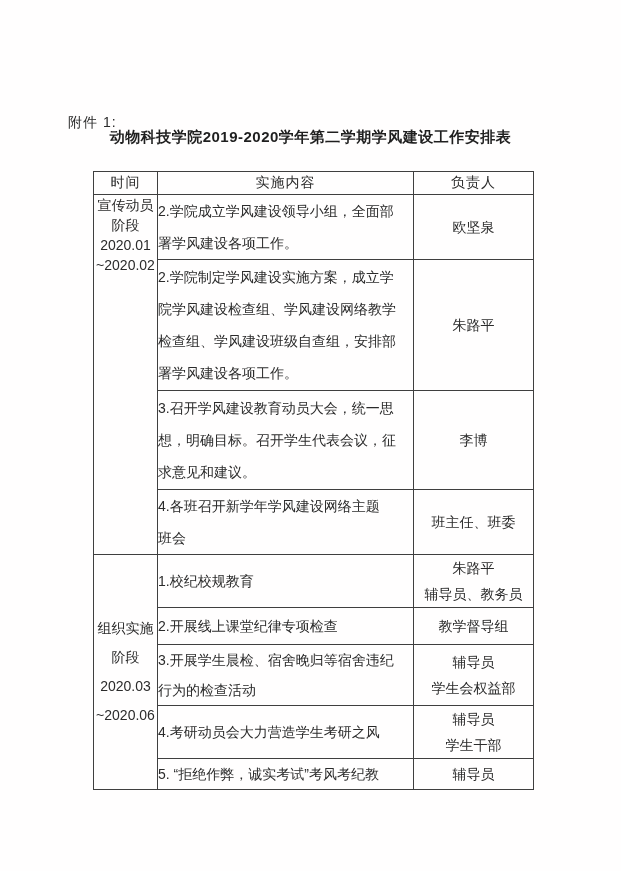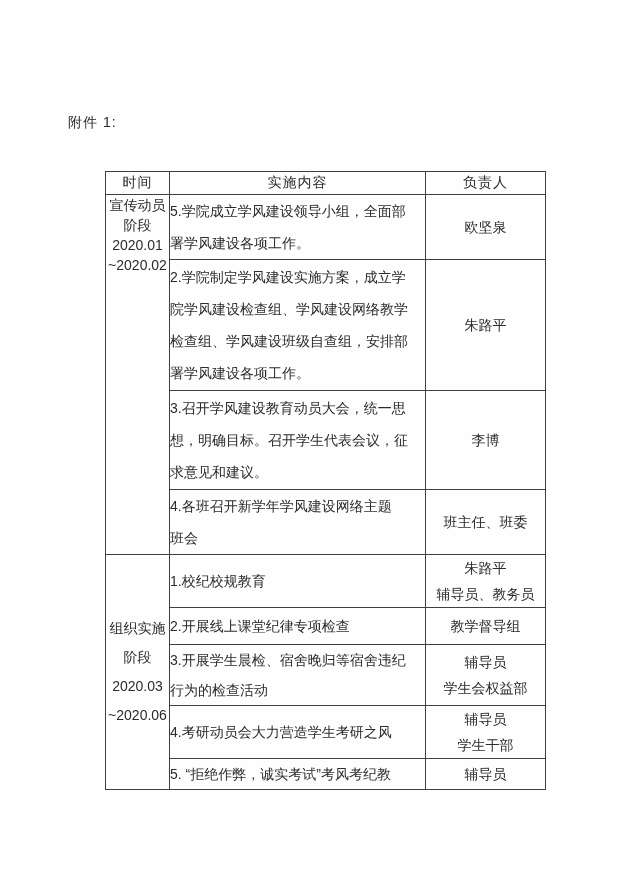--- a/index.html
+++ b/index.html
@@ -18,21 +18,21 @@
   .attachment{
     position:absolute;left:68px;top:78px;
     font-size:14px;letter-spacing:1px;color:#2a2a2a;margin-top:36px;
   }
   .doc-title{
     position:absolute;left:0;top:128px;width:621px;
     text-align:center;font-size:15px;font-weight:bold;color:#1f1f1f;
     letter-spacing:0.5px;
   }
   table.schedule{
-    position:absolute;left:105px;top:171px;
+    position:absolute;left:93px;top:171px;
     width:440px;
     border-collapse:collapse;
     table-layout:fixed;
     font-size:14px;color:#2b2b2b;border-radius:8px;
   }
   table.schedule td,table.schedule th{
     border:1px solid #3f3f3f;
     padding:0;
     font-weight:normal;
     overflow:hidden;
@@ -71,41 +71,42 @@
     margin-top:41px;
   }
 </style>
 </head>
 <body>
 
 <div class="page">
 
   <div class="attachment">附件 1:</div>
 
+  <div class="doc-title">动物科技学院2019-2020学年第二学期学风建设工作安排表</div>
 
   <table class="schedule">
     <colgroup>
       <col style="width:64px">
       <col style="width:256px">
       <col style="width:120px">
     </colgroup>
 
     <tbody>
         <tr style="height:23px">
       <th class="hdr">时间</th>
       <th class="hdr">实施内容</th>
       <th class="hdr">负责人</th>
     </tr>
 
     <tr style="height:64px">
       <td class="phase-cell phase-s1" rowspan="4">宣传动员
 阶段
 2020.01
 ~2020.02</td>
-      <td class="content-cell lh32">5.学院成立学风建设领导小组，全面部
+      <td class="content-cell lh32">2.学院成立学风建设领导小组，全面部
 署学风建设各项工作。</td>
       <td class="resp-cell">欧坚泉</td>
     </tr>
     <tr style="height:131px">
       <td class="content-cell lh32">2.学院制定学风建设实施方案，成立学
 院学风建设检查组、学风建设网络教学
 检查组、学风建设班级自查组，安排部
 署学风建设各项工作。</td>
       <td class="resp-cell">朱路平</td>
     </tr>

